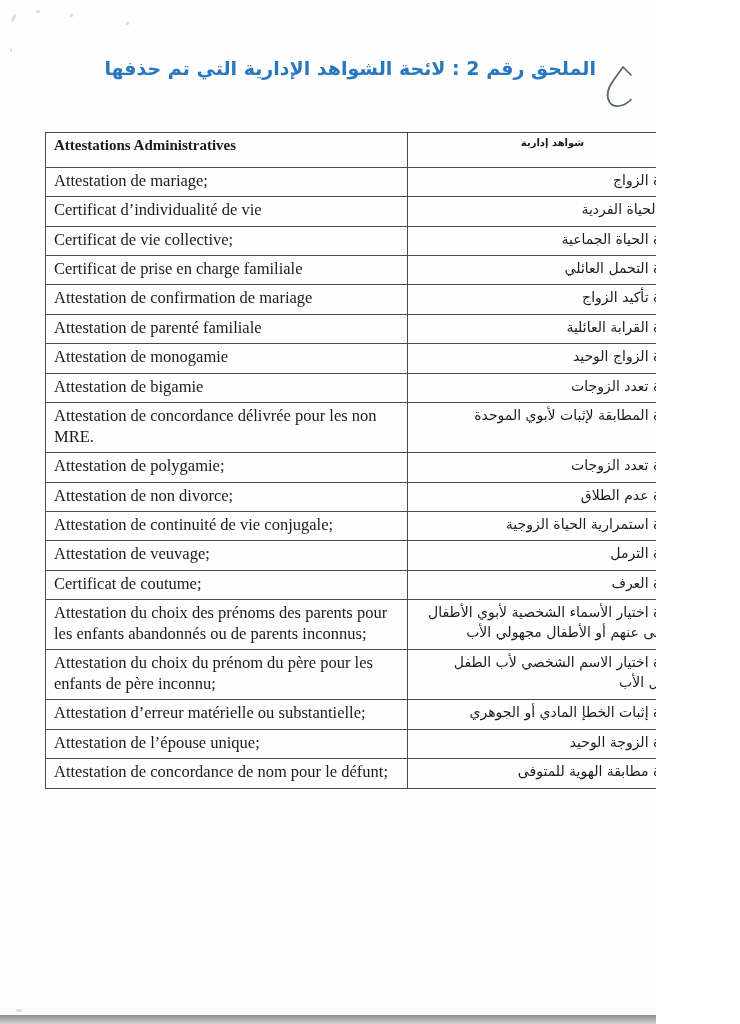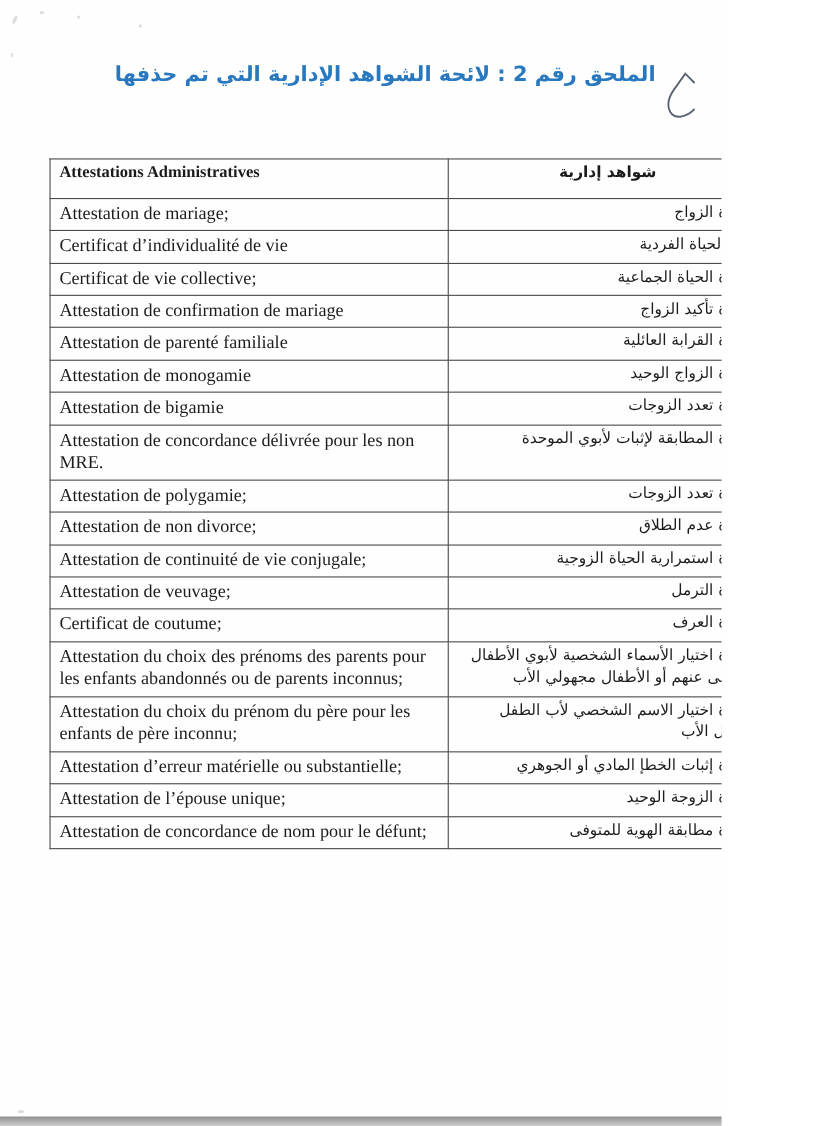--- a/index.html
+++ b/index.html
@@ -60,21 +60,21 @@
     height: 52px;
     margin-left: 4px;
     margin-top: 12px;
     flex: 0 0 auto;
   }
 
   
   table.cert-table {
     position: absolute;
     left: 45px;
-    top: 144px;
+    top: 132px;
     width: 652px;
     border-collapse: collapse;
     table-layout: fixed;
   }
   .cert-table col.c-fr { width: 362px; }
   .cert-table col.c-ar { width: 290px; }
   .cert-table td, .cert-table th {
     border: 1.5px solid #4a4a4a;
     vertical-align: top;
     padding: 3px 8px 5px 8px;
@@ -95,21 +95,21 @@
     color: #1b1b1b;
   }
   .cert-table thead .cell-fr {
     font-weight: bold;
     font-size: 15px;
     padding-bottom: 12px;
   }
   .cert-table thead .cell-ar {
     font-weight: bold;
     text-align: center;
-    font-size: 14px;
+    font-size: 10px;
     padding-bottom: 12px;
   }
 
   
   .page-badge {
     position: absolute;
     left: 658px;
     top: 946px;
     width: 96px;
     height: 56px;
@@ -186,20 +186,24 @@
     <tr>
       <td class="cell-fr">Certificat d’individualité  de vie</td>
       <td class="cell-ar">الأب الحياة الفردية</td>
     </tr>
 
     <tr>
       <td class="cell-fr">Certificat de vie collective;</td>
       <td class="cell-ar">شهادة الحياة الجماعية</td>
     </tr>
 
+    <tr>
+      <td class="cell-fr">Certificat de prise en charge familiale</td>
+      <td class="cell-ar">شهادة التحمل العائلي</td>
+    </tr>
 
     <tr>
       <td class="cell-fr">Attestation de confirmation de mariage</td>
       <td class="cell-ar">شهادة تأكيد الزواج</td>
     </tr>
 
     <tr>
       <td class="cell-fr">Attestation de parenté familiale</td>
       <td class="cell-ar">شهادة القرابة العائلية</td>
     </tr>

